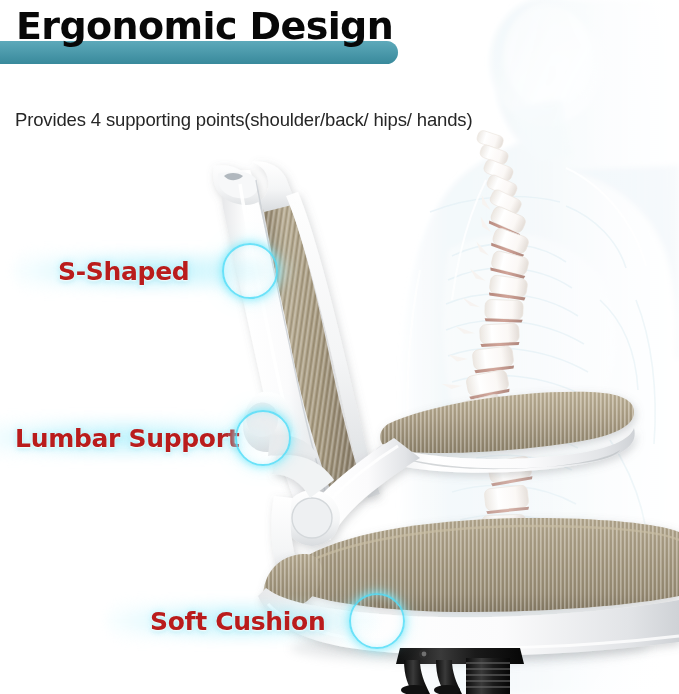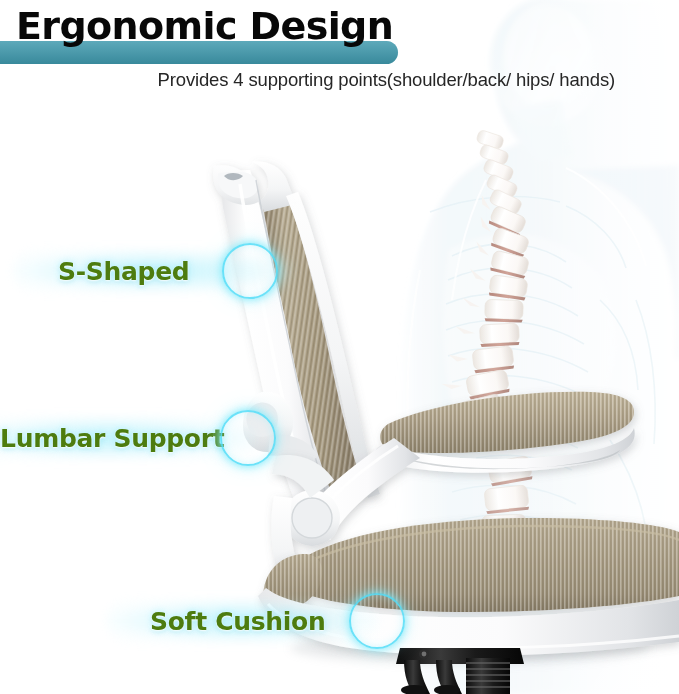--- a/index.html
+++ b/index.html
@@ -25,21 +25,21 @@
 
   
   #chair{
     position:absolute;
     left:0;top:0;width:679px;height:694px;
     pointer-events:none;
   }
 
   
   #header-block{
-    position:absolute;left:0;top:0;width:587px;height:124px;text-align:right;
+    position:absolute;left:0;top:0;width:587px;height:124px;
   }
   #title-pill{
     position:absolute;
     left:0px;top:41px;
     width:398px;height:23px;
     background:#3f99ad;
     border-radius:0 12px 12px 0;
   }
   #title-pill:after{
     content:"";
@@ -64,21 +64,21 @@
     left:15px;top:68px;
     width:600px;
     margin:0;
     font-family:"Liberation Sans",sans-serif;
     font-size:18.5px;
     font-weight:normal;
     line-height:1.26;
     color:#262626;
     letter-spacing:-0.15px;
   }
-  #subtitle .line{display:block;white-space:nowrap;}
+  #subtitle .line{display:block;white-space:nowrap;margin-top:40px;}
 
   
   .callout{
     position:absolute;
     height:56px;
     display:flex;align-items:center;
     white-space:nowrap;
   }
   .callout .glow-bar{
     position:absolute;
@@ -91,41 +91,41 @@
         rgba(205,246,254,.12) 70%,
         rgba(255,255,255,0) 100%);
     filter:blur(4px);
     pointer-events:none;
   }
   .callout .label{
     position:relative;
     font-family:"DejaVu Sans","Liberation Sans",sans-serif;
     font-size:25px;
     font-weight:bold;
-    color:#4d7c0f;
+    color:#b91c1c;
     letter-spacing:-0.3px;
     text-shadow:0 1px 2px rgba(255,255,255,.95),
                 0 0 7px rgba(170,240,252,.85),
                 0 2px 4px rgba(120,200,220,.30);
   }
   .callout .ring{
     position:absolute;
     border-radius:50%;
     border:2.5px solid rgba(86,222,248,.88);
     box-shadow:0 0 9px rgba(120,232,250,.95),
                0 0 18px rgba(150,238,252,.55),
                inset 0 0 9px rgba(150,238,252,.40);
     background:transparent;
   }
 
   #callout-s-shaped{ left:58px; top:243px; }
   #callout-s-shaped .glow-bar{ left:-46px; width:280px; }
   #callout-s-shaped .ring{ left:164px; top:0px; width:52px; height:52px; }
 
-  #callout-lumbar{ left:0; top:410px; }
+  #callout-lumbar{ left:15px; top:410px; }
   #callout-lumbar .glow-bar{ left:-42px; width:300px; }
   #callout-lumbar .ring{ left:220px; top:0px; width:52px; height:52px; }
 
   #callout-soft{ left:150px; top:593px; }
   #callout-soft .glow-bar{ left:-44px; width:272px; }
   #callout-soft .ring{ left:199px; top:0px; width:52px; height:52px; }
 </style>
 </head>
 <body>
 

